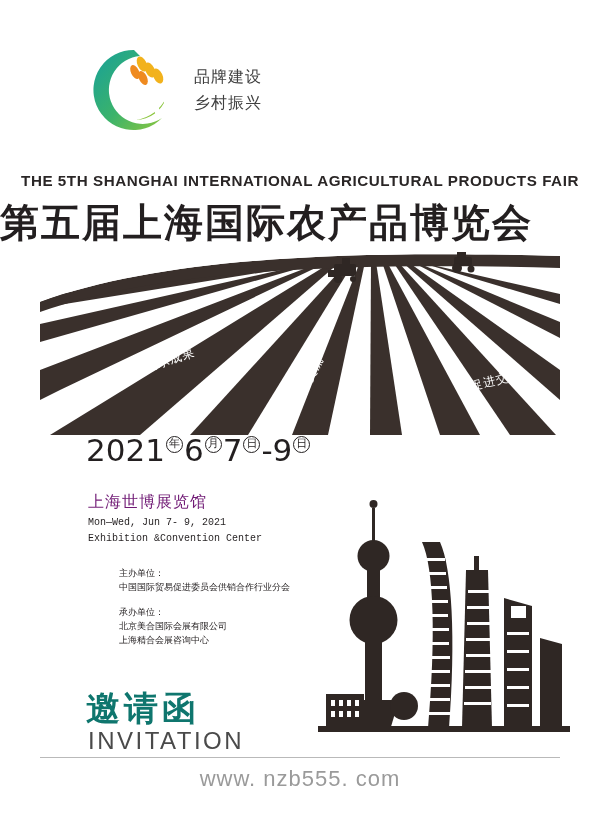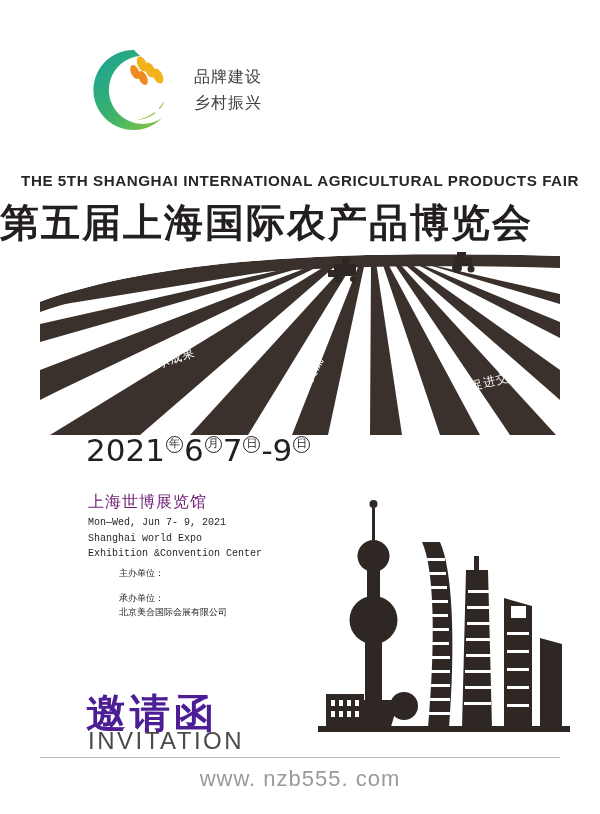--- a/index.html
+++ b/index.html
@@ -165,24 +165,24 @@
   }
   .org-block .grp { margin-bottom: 11px; }
   .org-block .grp div { white-space: nowrap; margin-left: 31px; }
 
   
   .invite-cn {
     position: absolute;
     left: 86px;
     top: 686px;
     font-family: "DejaVu Sans", sans-serif;
-    font-size: 40px;
+    font-size: 34px;
     font-weight: 700;
     letter-spacing: 4px;
-    color: #4c1d95;
+    color: #0f766e;
     white-space: nowrap;
   }
   .invite-en {
     position: absolute;
     left: 88px;
     top: 727px;
     font-size: 24px;
     letter-spacing: 2.5px;
     color: #4a4a4a;
     font-family: "Liberation Sans", sans-serif;
@@ -359,31 +359,32 @@
     </svg>
   </div>
 
   <div class="date-line">
     <span>2021</span><span class="unit">年</span><span>6</span><span class="unit">月</span><span>7</span><span class="unit">日</span><span>-9</span><span class="unit">日</span>
   </div>
 
   <div class="venue-cn">上海世博展览馆</div>
   <div class="venue-en">
     <div>Mon—Wed,  Jun 7- 9,  2021</div>
-    <div>Shanghai world Expo</div>
     <div>Exhibition &amp;Convention Center</div>
   </div>
 
   <div class="org-block">
     <div class="grp">
       <div>主办单位：</div>
+      <div>中国国际贸易促进委员会供销合作行业分会</div>
     </div>
     <div class="grp">
       <div>承办单位：</div>
       <div>北京美合国际会展有限公司</div>
+      <div>上海精合会展咨询中心</div>
     </div>
   </div>
 
   <div class="invite-cn">邀请函</div>
   <div class="invite-en">INVITATION</div>
 
   <div class="rule"></div>
   <div class="watermark">www. nzb555. com</div>
 
 </div>

